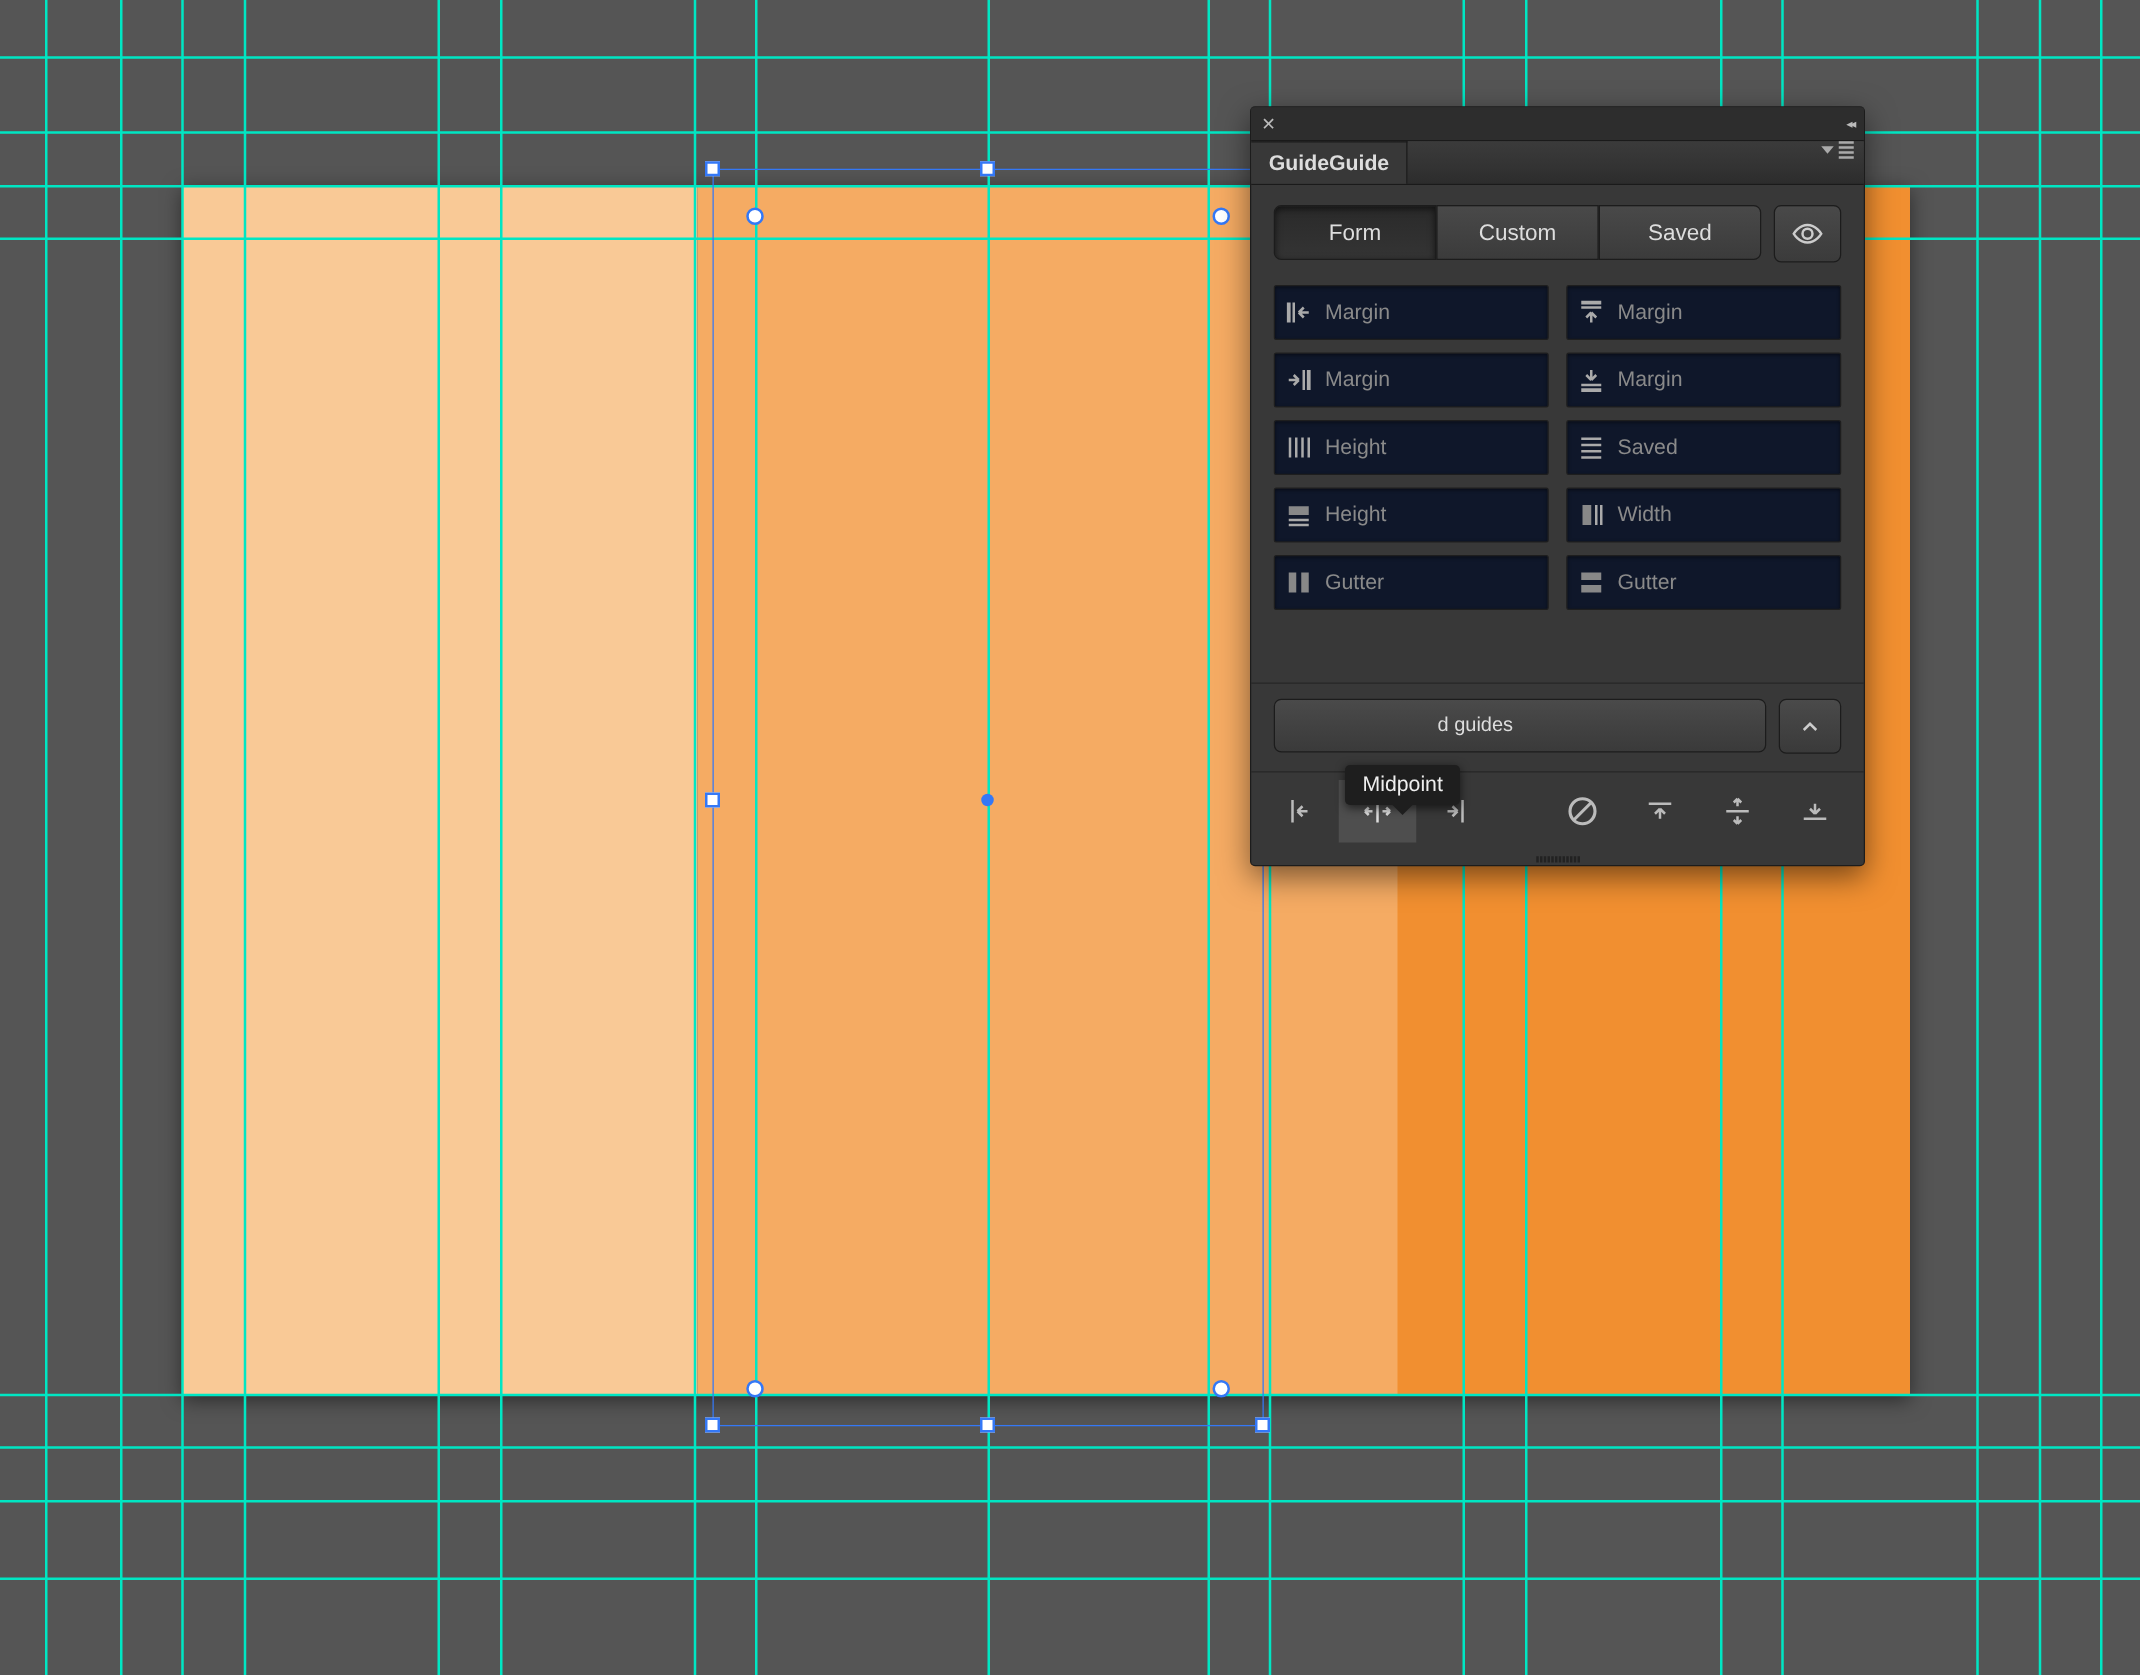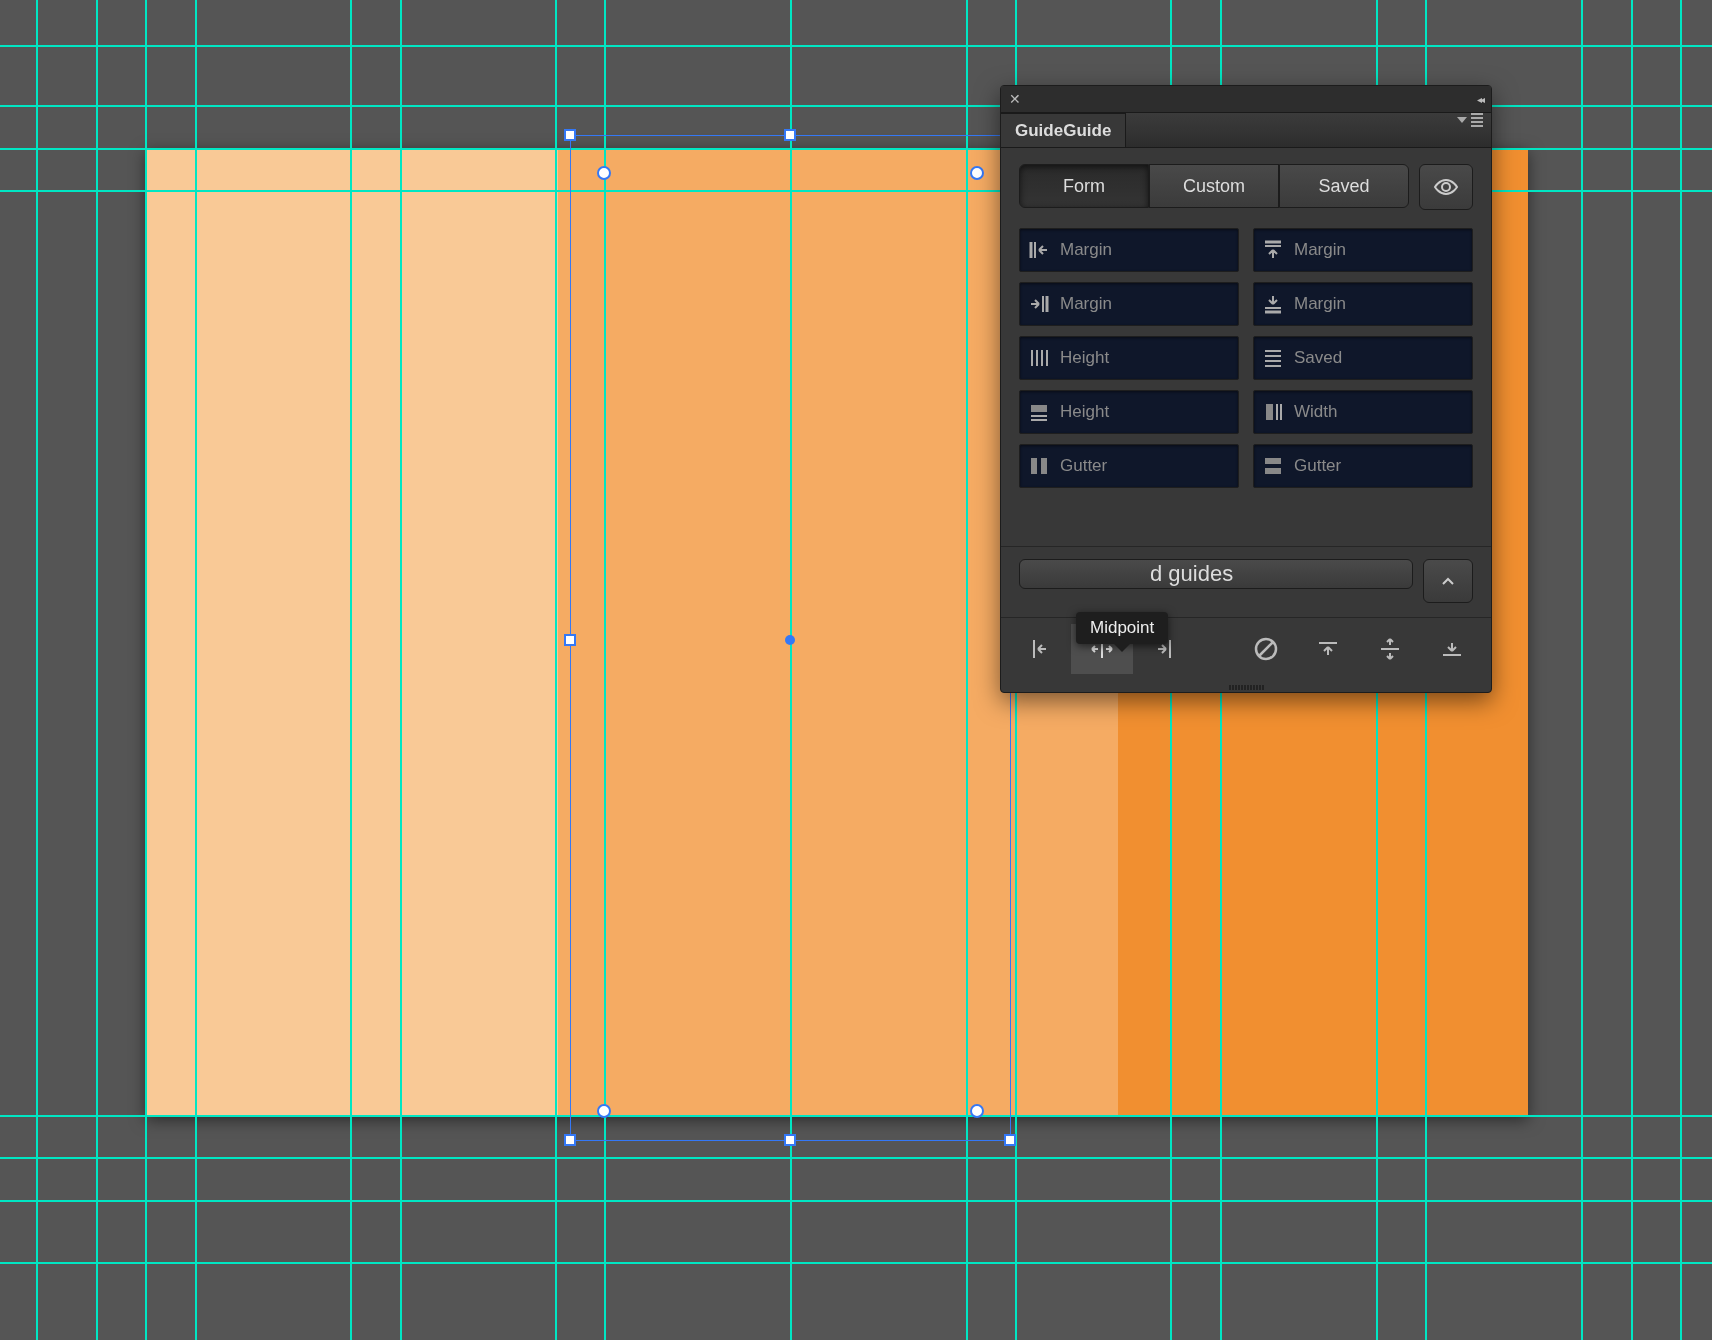--- a/index.html
+++ b/index.html
@@ -30,21 +30,21 @@
   .seg button:first-child{border-radius:6px 0 0 6px;}
   .seg button:nth-child(3){border-radius:0 6px 6px 0;}
   .seg button.active{background:linear-gradient(#2a2a2a,#343434);box-shadow:inset 0 2px 6px rgba(0,0,0,.6);}
   .seg .eye{width:52px;height:44px;margin-left:10px;border-radius:6px;background:linear-gradient(#494949,#3b3b3b);border:1px solid #1c1c1c;display:flex;align-items:center;justify-content:center;cursor:pointer;}
   .grid2{display:grid;grid-template-columns:1fr 1fr;gap:10px 14px;}
   .field{height:42px;background:#0f172a;border:1px solid #1e1e1e;border-radius:2px;display:flex;align-items:center;padding:0 8px;gap:10px;box-shadow:inset 0 1px 3px rgba(0,0,0,.5);}
   .field .ico{width:22px;height:22px;flex:none;display:flex;align-items:center;justify-content:center;}
   .field .ph{color:#8a8a8a;font-size:17px;}
   .section-btm{padding:12px 18px 14px;border-top:1px solid #262626;}
   .wide-btn{display:flex;gap:10px;}
-  .wide-btn button{flex:1;height:30px;background:linear-gradient(#4a4a4a,#3a3a3a);border:1px solid #1c1c1c;border-radius:6px;color:#ddd;font-size:22px;cursor:pointer;}
+  .wide-btn button{flex:1;height:43px;background:linear-gradient(#4a4a4a,#3a3a3a);border:1px solid #1c1c1c;border-radius:6px;color:#ddd;font-size:16px;cursor:pointer;}
   .wide-btn .arrow{width:48px;height:42px;border-radius:6px;background:linear-gradient(#4a4a4a,#3a3a3a);border:1px solid #1c1c1c;display:flex;align-items:center;justify-content:center;cursor:pointer;}
   .icon-row{display:flex;padding:6px 8px 8px;border-top:1px solid #262626;}
   .icon-row .ibtn{width:62px;height:50px;display:flex;align-items:center;justify-content:center;cursor:pointer;}
   .icon-row .ibtn.active{background:#4e4e4e;}
   .grip{height:10px;display:flex;justify-content:center;align-items:center;gap:1px;}
   .grip span{width:2px;height:5px;background:#222;display:block;}
   .tooltip{position:absolute;background:#1e1e1e;color:#eee;font-size:17px;padding:6px 14px;border-radius:4px;box-shadow:0 2px 8px rgba(0,0,0,.6);}
   .tooltip:after{content:"";position:absolute;left:50%;bottom:-8px;margin-left:-8px;border-left:8px solid transparent;border-right:8px solid transparent;border-top:8px solid #1e1e1e;}
   svg{display:block;}
 </style>

